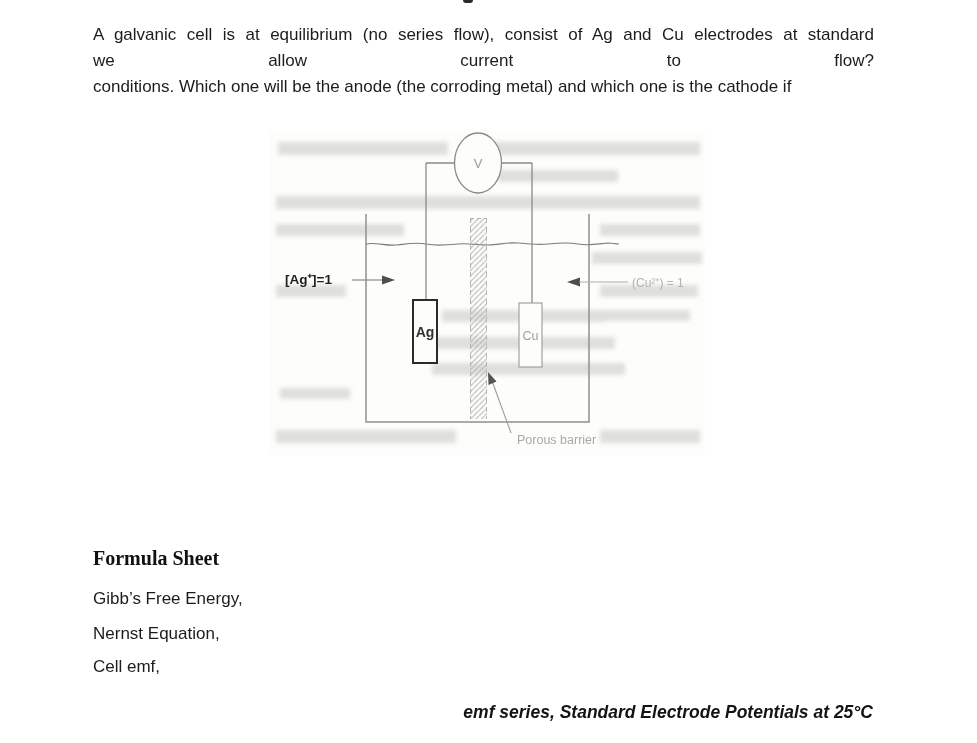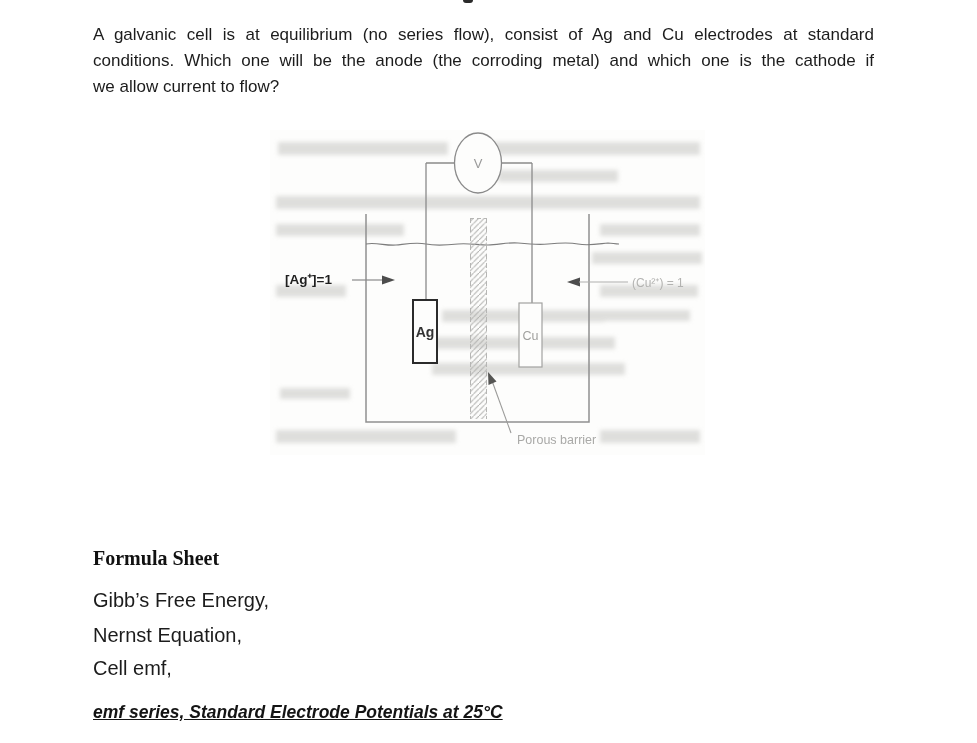--- a/index.html
+++ b/index.html
@@ -22,40 +22,40 @@
     position: absolute; left: 270px; top: 130px; width: 435px; height: 325px;
   }
   .diagram svg { display: block; }
 
   .formula-heading {
     position: absolute; left: 93px; top: 547px; width: 780px;
     text-align: left; font-family: "Liberation Serif", serif;
     font-weight: bold; font-size: 20px; color: #111111;
   }
   .formula-item {
-    position: absolute; left: 93px; font-size: 20px; color: #1c1c1c;
+    position: absolute; left: 93px; font-size: 17px; color: #1c1c1c;
   }
   .formula-item.i0 { top: 589px; }
   .formula-item.i1 { top: 624px; }
   .formula-item.i2 { top: 657px; }
   .formula-footer {
     position: absolute; left: 93px; top: 702px; width: 780px;
-    text-align: left; font-weight: bold; font-style: italic;
-    font-size: 17.5px; color: #141414; text-decoration: underline;
+    text-align: right; font-weight: bold; font-style: italic;
+    font-size: 17.5px; color: #141414;
   }
 </style>
 </head>
 <body>
 
 <div class="top-mark"></div>
 
 <div class="question">
   <div class="q-line">A galvanic cell is at equilibrium (no series flow), consist of Ag and Cu electrodes at standard</div>
+  <div class="q-line">we allow current to flow?</div>
   <div class="q-line">conditions. Which one will be the anode (the corroding metal) and which one is the cathode if</div>
-  <div class="q-line">we allow current to flow?</div>
 </div>
 
 <div class="diagram">
   <svg width="435" height="325" viewBox="0 0 435 325" xmlns="http://www.w3.org/2000/svg">
     <defs>
       <filter id="soft" x="-20%" y="-50%" width="140%" height="200%">
         <feGaussianBlur stdDeviation="2.2"></feGaussianBlur>
       </filter>
       <pattern id="hatch" width="5.5" height="5.5" patternUnits="userSpaceOnUse">
         <path d="M0,5.5 L5.5,0" stroke="#b2b2b0" stroke-width="1.1"></path>

